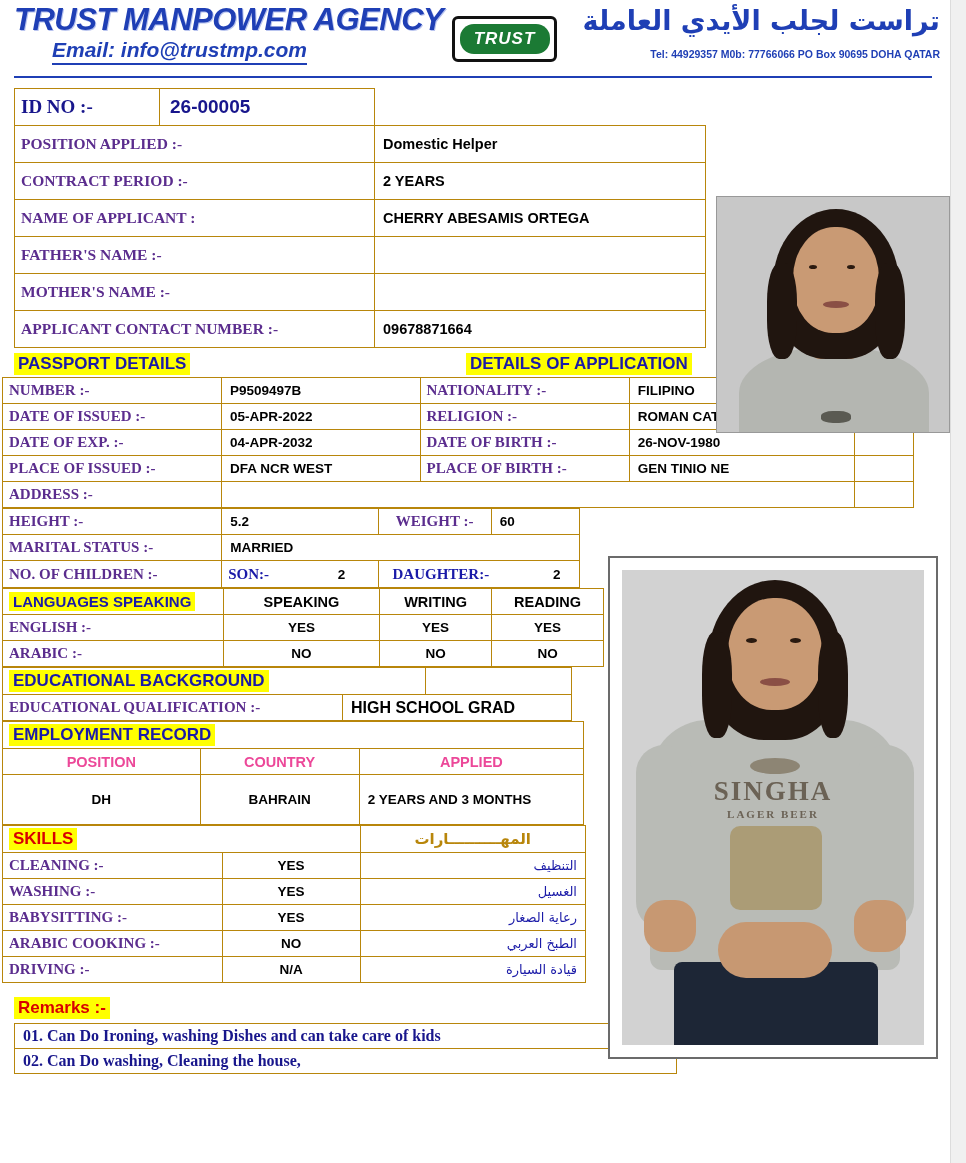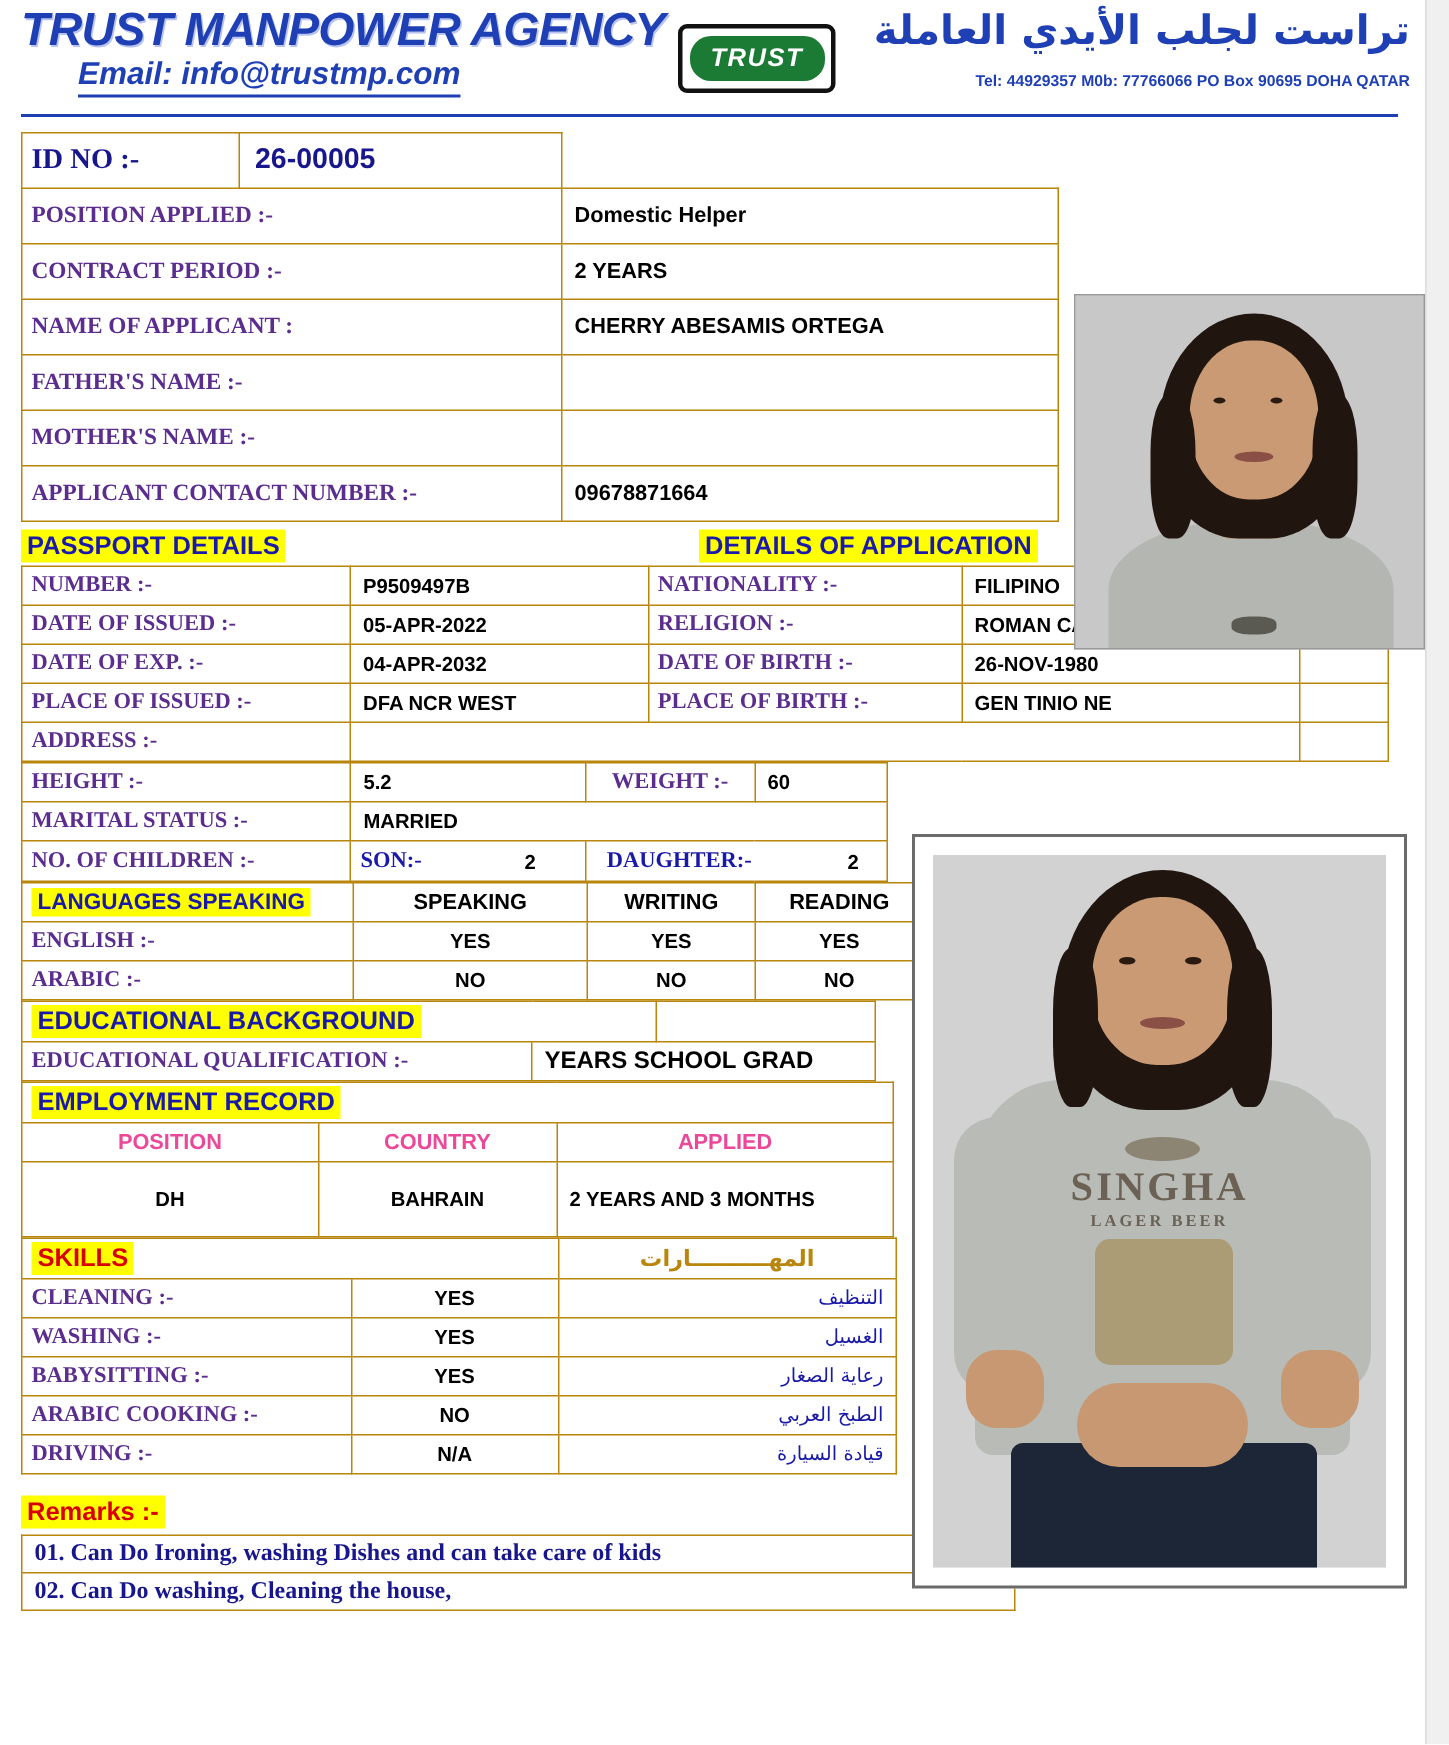--- a/index.html
+++ b/index.html
@@ -174,21 +174,21 @@
     color: #d80000;
     padding: 1px 4px;
     display: inline-block;
   }
 
   .sec-titles { position: relative; margin-left: 14px; width: 936px; height: 24px; }
   .sec-titles .t1 { position: absolute; left: 0; top: 0; }
   .sec-titles .t2 { position: absolute; left: 452px; top: 0; }
 
   
-  .details { margin-left: 14px; width: 912px; }
+  .details { margin-left: 2px; width: 912px; }
   .details td { border: 1px solid #b8860b; height: 26px; }
   .d-lbl {
     font-family: "Liberation Serif", serif;
     font-weight: bold; font-size: 15px; color: #5b2d8e;
     padding: 2px 6px; white-space: nowrap;
   }
   .d-val {
     font-family: "Liberation Sans", sans-serif;
     font-weight: bold; font-size: 13.5px; color: #000;
     padding: 2px 8px;
@@ -433,21 +433,21 @@
     <tbody>
         <tr>
       <td colspan="2" style="width:448px; padding:2px 6px;">
         <span class="hl">EDUCATIONAL BACKGROUND</span>
       </td>
       <td style="width:146px;"></td>
       <td class="noborder" style="width:342px;"></td>
     </tr>
     <tr>
       <td class="d-lbl" style="width:340px;">EDUCATIONAL  QUALIFICATION :-</td>
-      <td class="d-val" colspan="2" style="font-size:16px;">YEARS SCHOOL GRAD</td>
+      <td class="d-val" colspan="2" style="font-size:16px;">HIGH SCHOOL GRAD</td>
       <td class="noborder"></td>
     </tr>
   </tbody>
     </table>
 
   <table class="details">
     <tbody>
         <tr>
       <td colspan="3" style="width:594px; padding:2px 6px;">
         <span class="hl">EMPLOYMENT RECORD</span>

